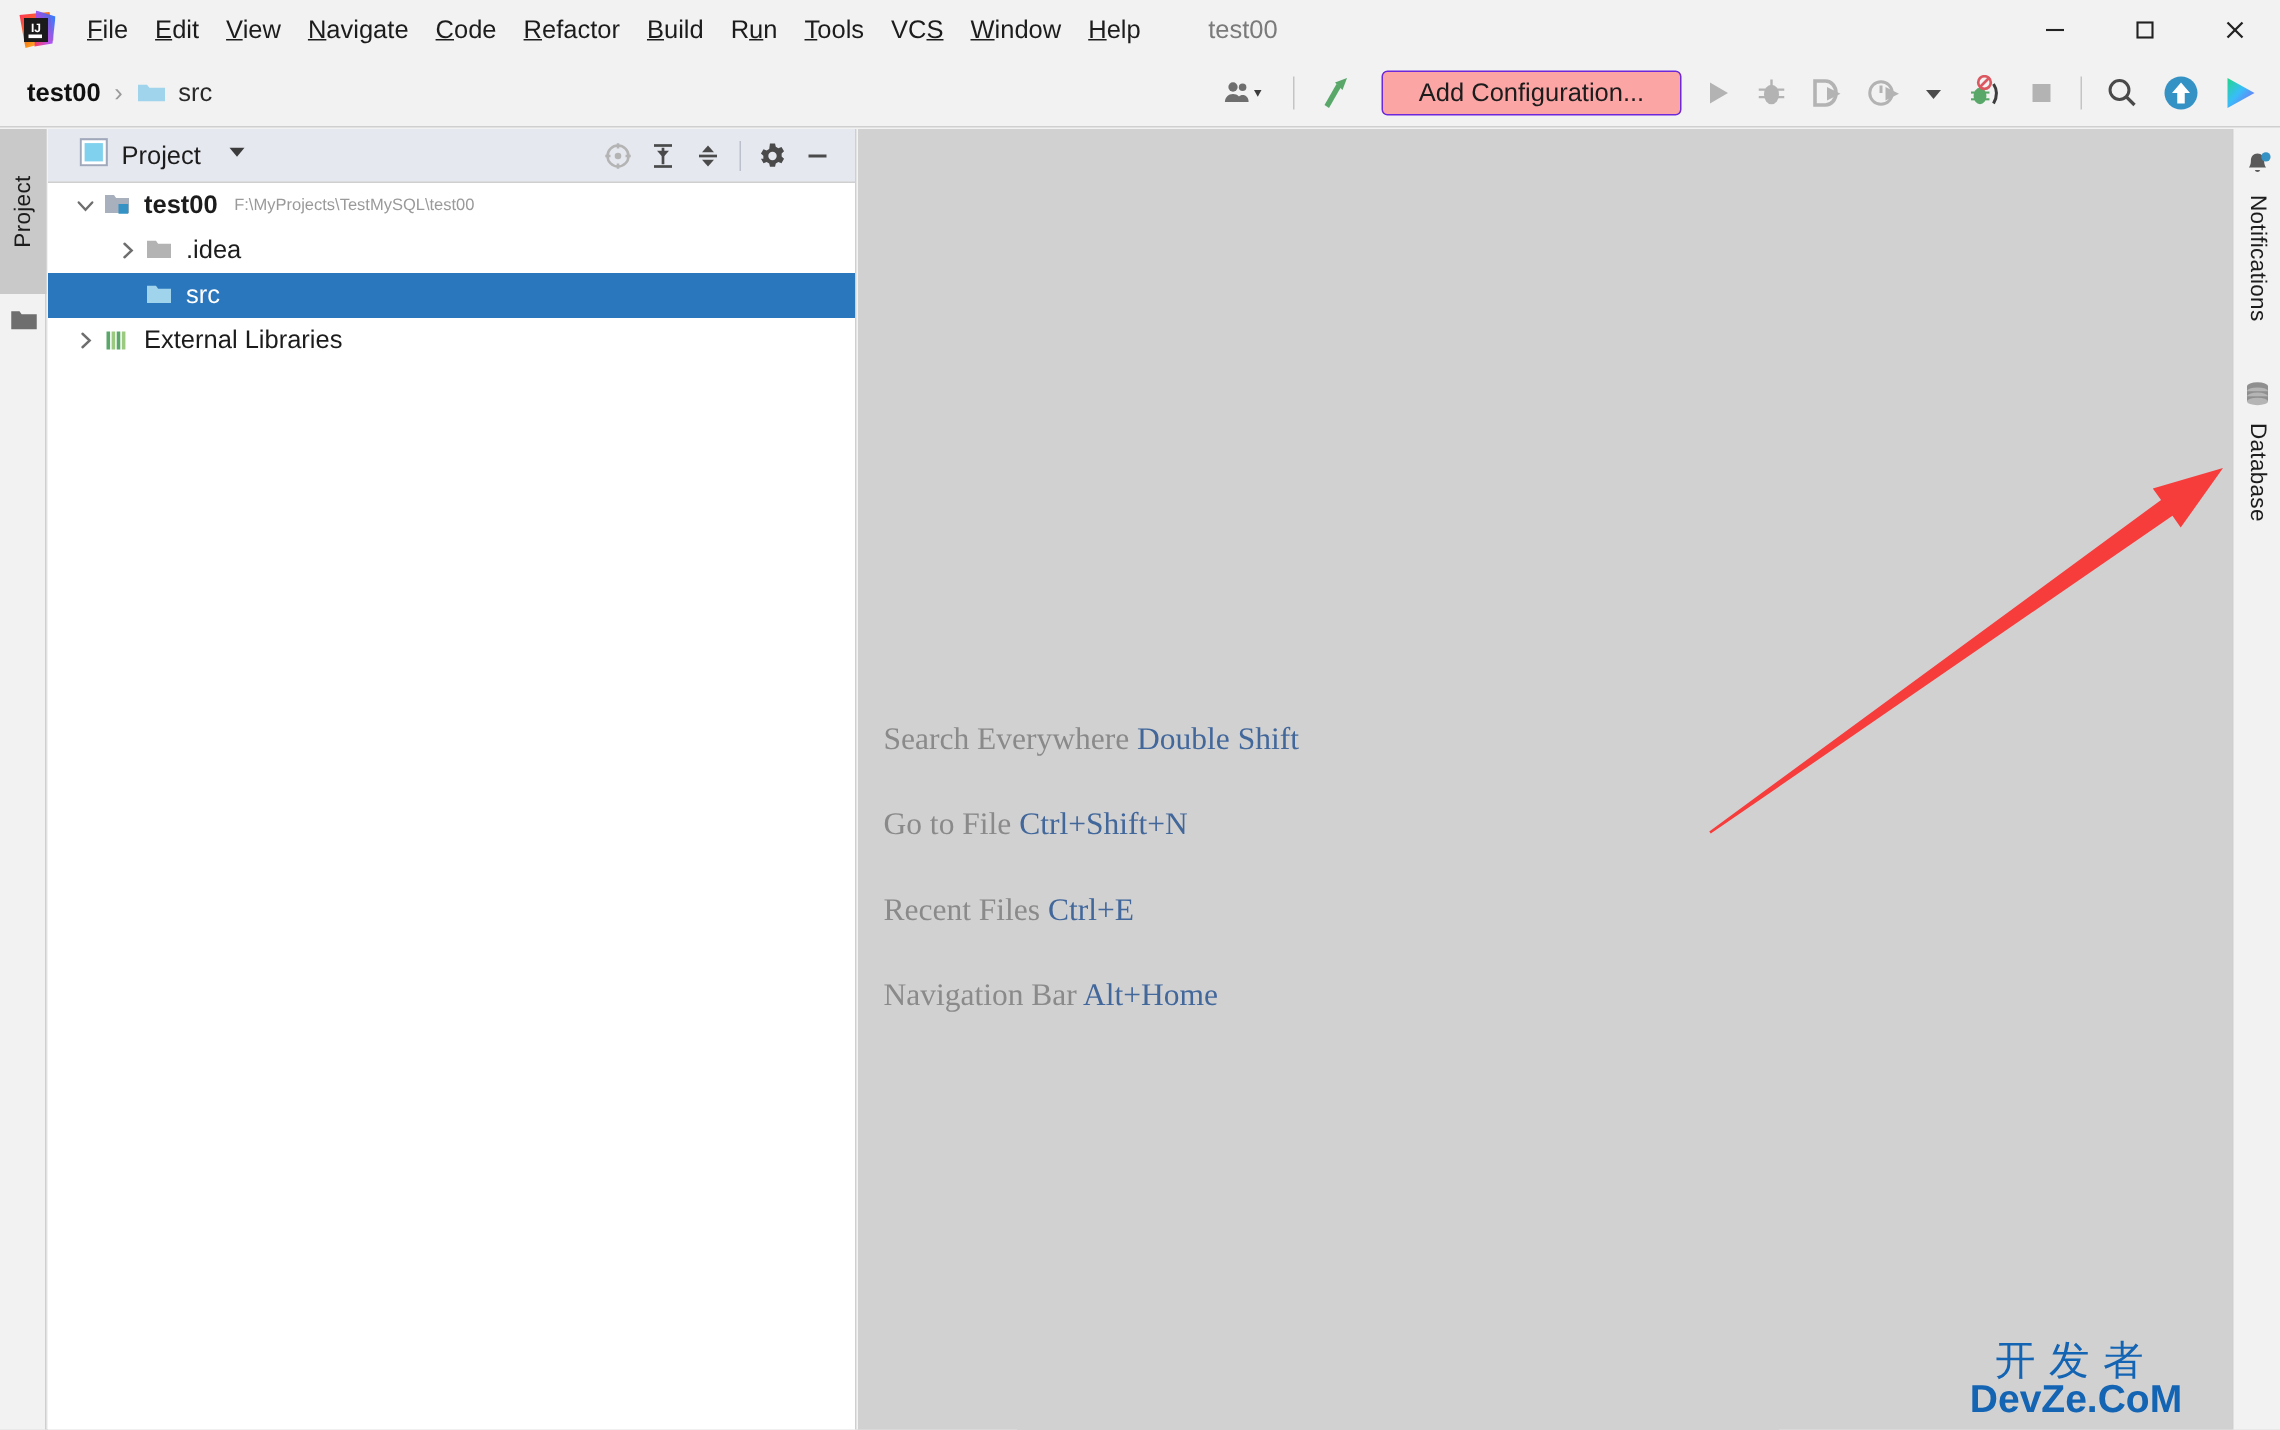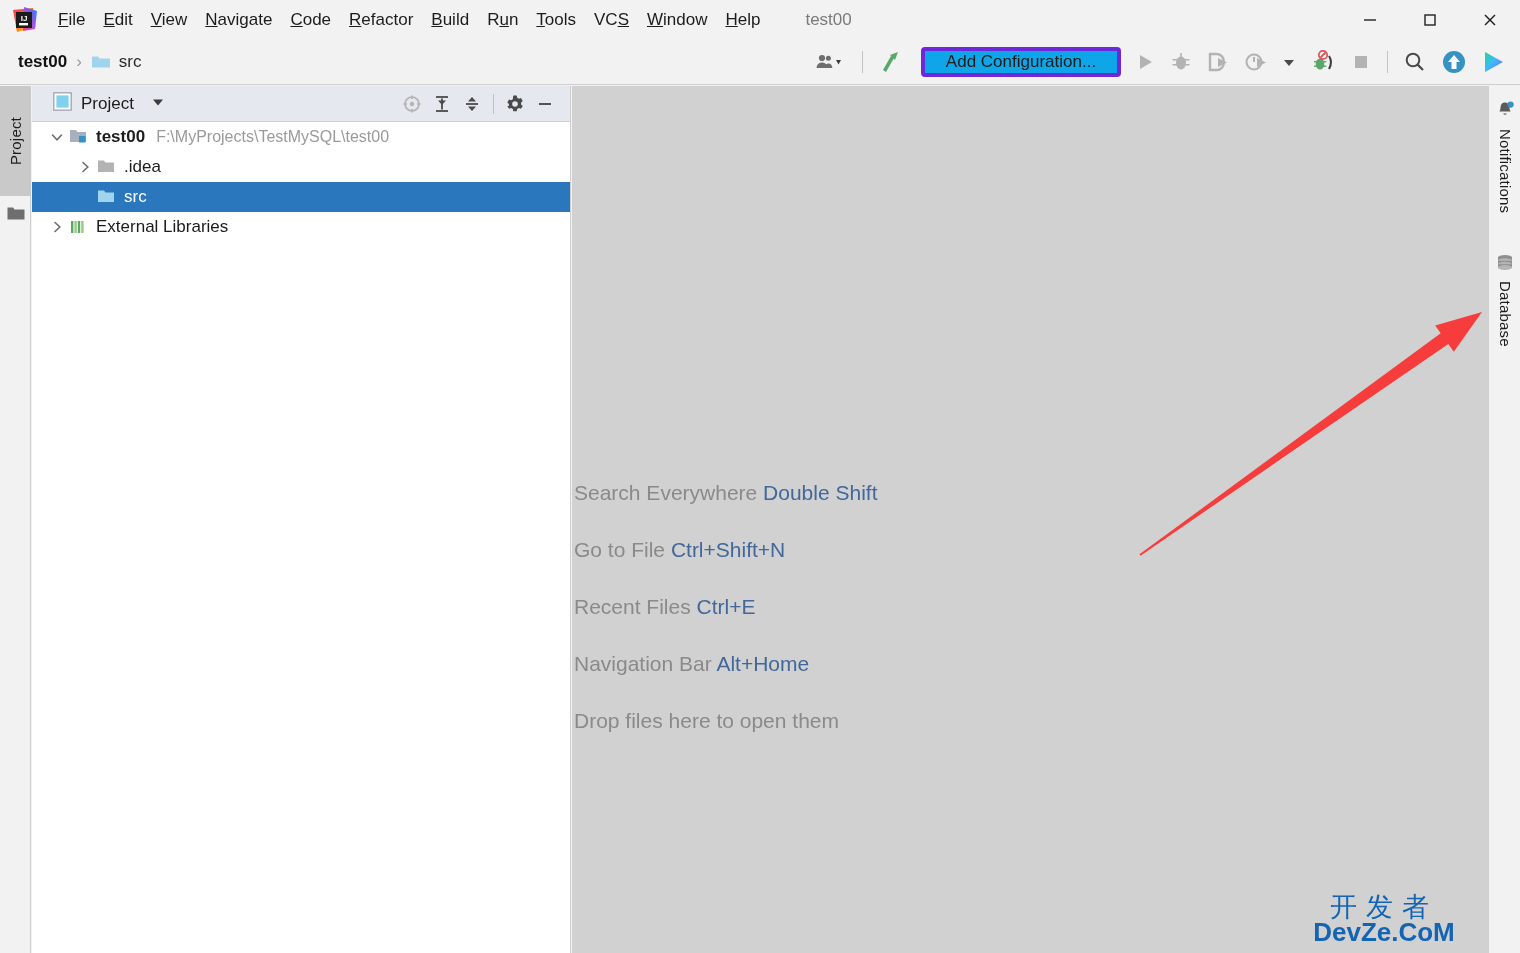--- a/index.html
+++ b/index.html
@@ -53,22 +53,22 @@
   #toolbar-right {
     position:absolute; right:6px; top:0; height:44px;
     display:flex; align-items:center;
   }
   .tb-icon {
     height:44px; display:flex; align-items:center; justify-content:center;
     padding:0 7px; cursor:default;
   }
   .tb-sep { width:1px; height:22px; background:#c4c4c4; margin:0 8px; }
   #add-config {
-    height:30px; min-width:200px; background:#0ea5e9;
-    border:4px solid #6d28d9; border-radius:4px;
+    height:30px; min-width:200px; background:#fca5a5;
+    border:1px solid #6d28d9; border-radius:4px;
     display:flex; align-items:center; justify-content:center;
     font-size:17px; color:#1c1c1c; padding:0 16px; margin:0 6px 0 10px;
     cursor:default;
   }
 
   
   #left-rail {
     position:absolute; left:0; top:86px; width:31px; height:867px;
     background:#f2f2f2; border-right:1px solid #cfcfcf;
   }
@@ -111,29 +111,29 @@
   .tree-row {
     height:30px; display:flex; align-items:center; cursor:default;
     position:relative; white-space:nowrap;
   }
   .tree-row.selected { background:#2b77bd; }
   .tree-row.selected .row-label { color:#ffffff; }
   .twisty { width:22px; display:flex; align-items:center; justify-content:center;}
   .row-icon { width:22px; display:flex; align-items:center; justify-content:center; margin-right:6px;}
   .row-label { font-size:17px; color:#1c1c1c; }
   .row-label.bold { font-weight:bold; }
-  .row-sub { font-size:16px; color:#9a9a9a; margin-left:11px; }
+  .row-sub { font-size:11px; color:#9a9a9a; margin-left:11px; }
 
   
   #editor-area {
     position:absolute; left:572px; top:86px; width:916px; height:867px;
     background:#d1d1d1; overflow:hidden;
   }
   #hints {
-    position:absolute; left:2px; top:396px; width:700px;
+    position:absolute; left:17px; top:396px; width:700px;font-family:Liberation Serif, serif;
   }
   .hint-row {
     font-size:21px; color:#8a8a8a; line-height:1.0; margin-bottom:36px;
     white-space:nowrap;
   }
   .hint-row .key { color:#42679b; }
   #watermark {
     position:absolute; right:4px; bottom:8px; width:200px;
     text-align:center; user-select:none;
   }
@@ -486,21 +486,20 @@
       </div>
     </div>
 </div>
 
 <div id="editor-area">
   <div id="hints">
       <div class="hint-row"><span>Search Everywhere </span><span class="key">Double Shift</span></div>
       <div class="hint-row"><span>Go to File </span><span class="key">Ctrl+Shift+N</span></div>
       <div class="hint-row"><span>Recent Files </span><span class="key">Ctrl+E</span></div>
       <div class="hint-row"><span>Navigation Bar </span><span class="key">Alt+Home</span></div>
-      <div class="hint-row"><span>Drop files here to open them</span></div>
     </div>
 
   <div id="watermark">
     <div id="wm-cn">开发者</div>
     <div id="wm-en">DevZe.CoM</div>
   </div>
 </div>
 
 <svg id="annotation-arrow" viewBox="0 0 948 867">
   <defs>

